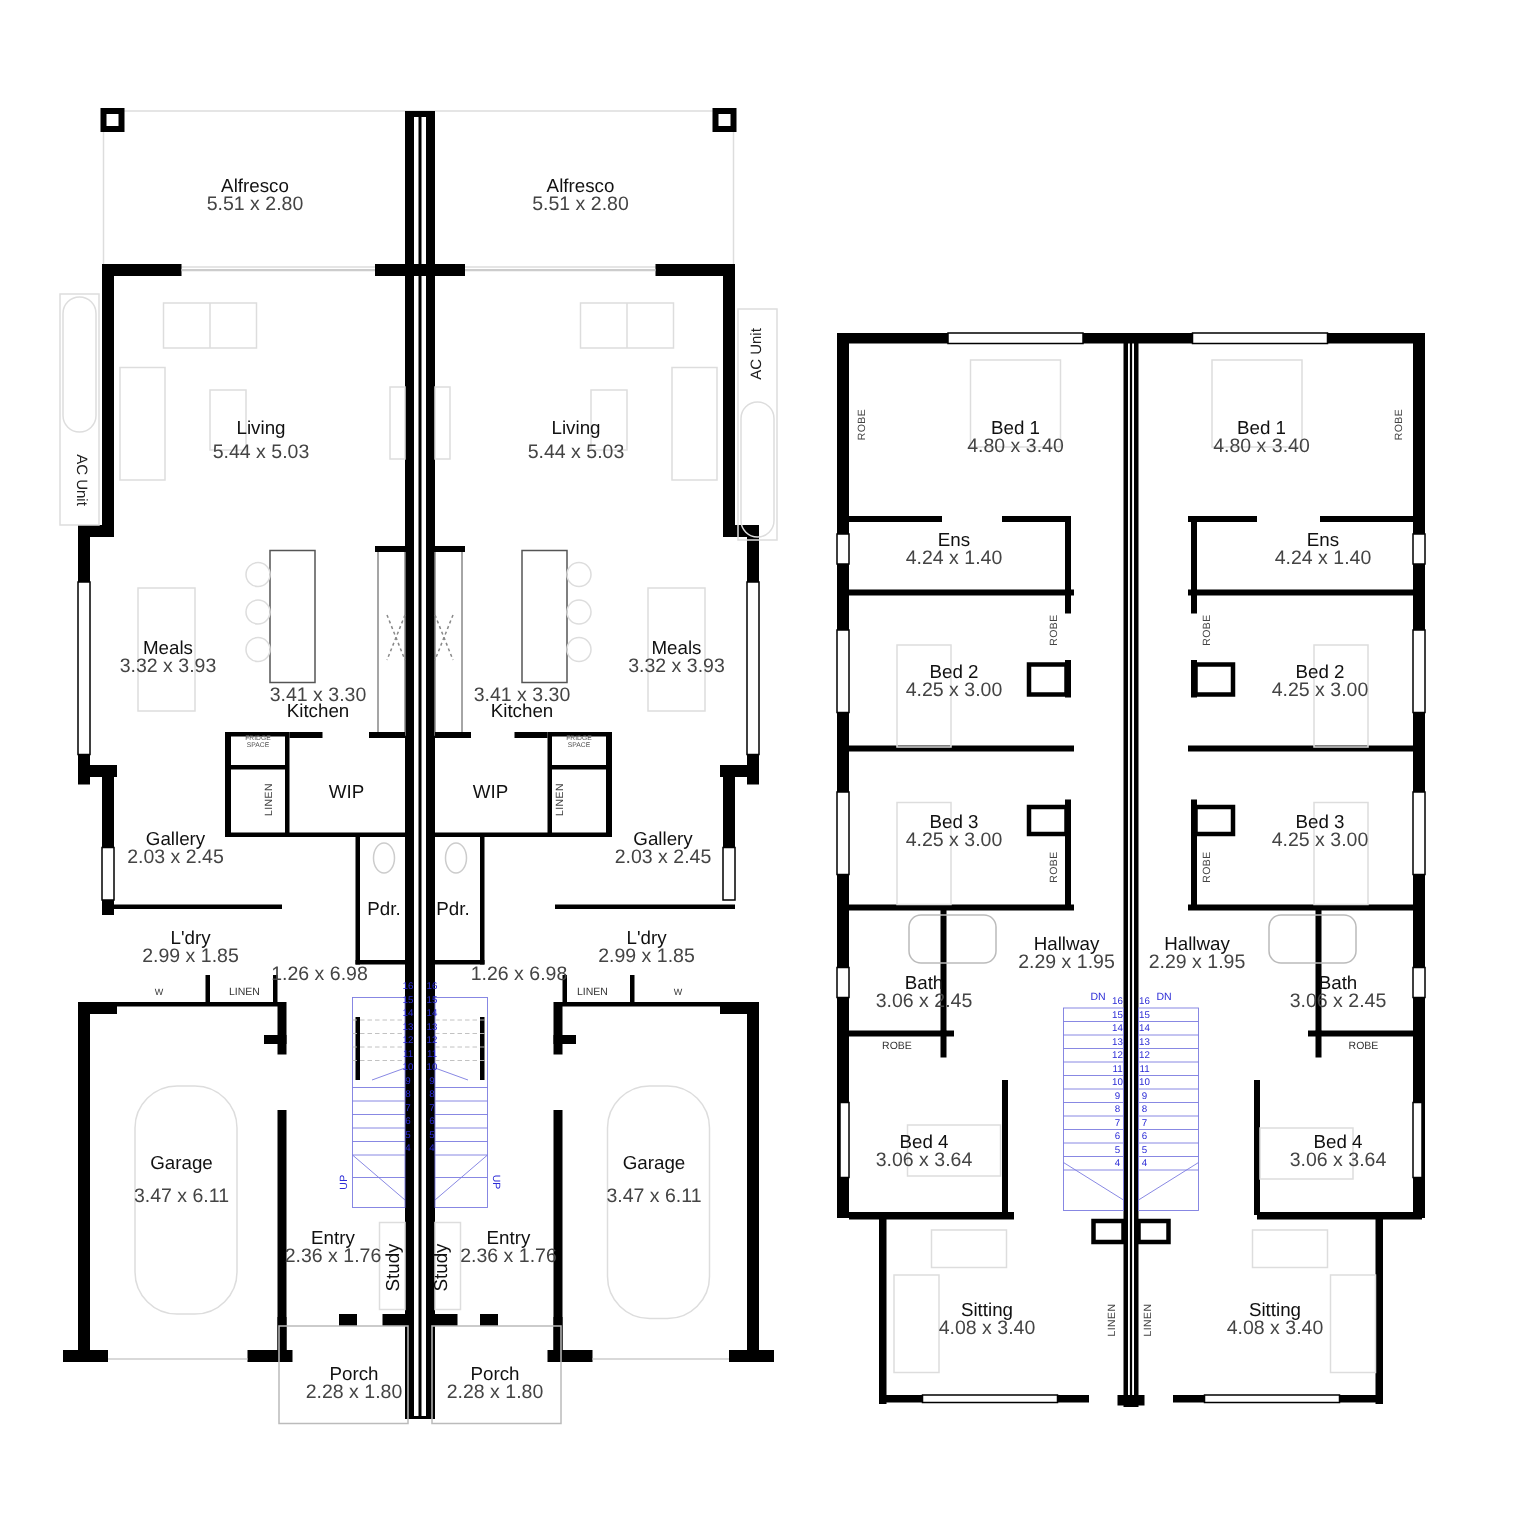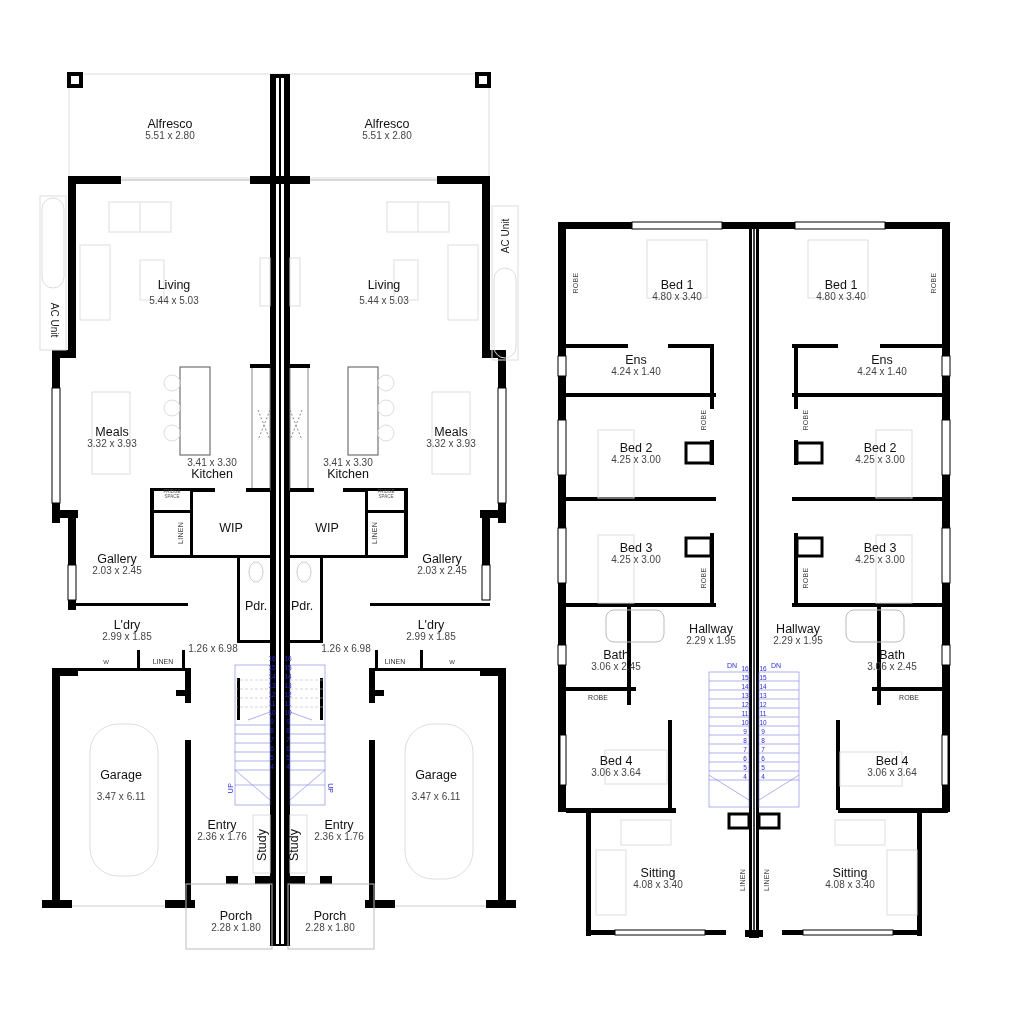--- a/index.html
+++ b/index.html
@@ -1,20 +1,20 @@
 <!DOCTYPE html>
 <html><head>
 <meta charset="utf-8">
 <style>
   html, body { margin:0; padding:0; background:#ffffff; }
   body { width:1024px; height:1024px; position:relative; overflow:hidden; font-family:"Liberation Sans", sans-serif; }
   svg.plan { position:absolute; left:0; top:0; width:1024px; height:1024px; }
   .lbl { position:absolute; transform:translate(-50%,0); text-align:center; white-space:nowrap; color:#111; }
   .room-name { font-size:12.5px; line-height:14px; display:block; }
-  .room-dim { font-size:10px; line-height:9px; color:#444; display:block; }
+  .room-dim { font-size:13px; line-height:9px; color:#444; display:block; }
   .small { font-size:7px; color:#333; }
   .vert { position:absolute; transform:translate(-50%,-50%) rotate(-90deg); white-space:nowrap; font-size:7px; color:#444; letter-spacing:0.3px; }
   .vert90 { position:absolute; transform:translate(-50%,-50%) rotate(90deg); white-space:nowrap; font-size:10px; color:#222; }
   .vertL { position:absolute; transform:translate(-50%,-50%) rotate(-90deg); white-space:nowrap; font-size:12.5px; color:#111; }
   .vertAC { position:absolute; transform:translate(-50%,-50%) rotate(-90deg); white-space:nowrap; font-size:10px; color:#222; }
   .vertAC2 { position:absolute; transform:translate(-50%,-50%) rotate(90deg); white-space:nowrap; font-size:10px; color:#222; }
   .blue { color:#2b2bd6; font-size:6.5px; position:absolute; transform:translate(-50%,-50%); }
   .fridge { position:absolute; font-size:4.5px; color:#555; text-align:center; line-height:5px; transform:translate(-50%,0); }
   .w { position:absolute; font-size:6px; color:#333; transform:translate(-50%,-50%); }
 </style>

